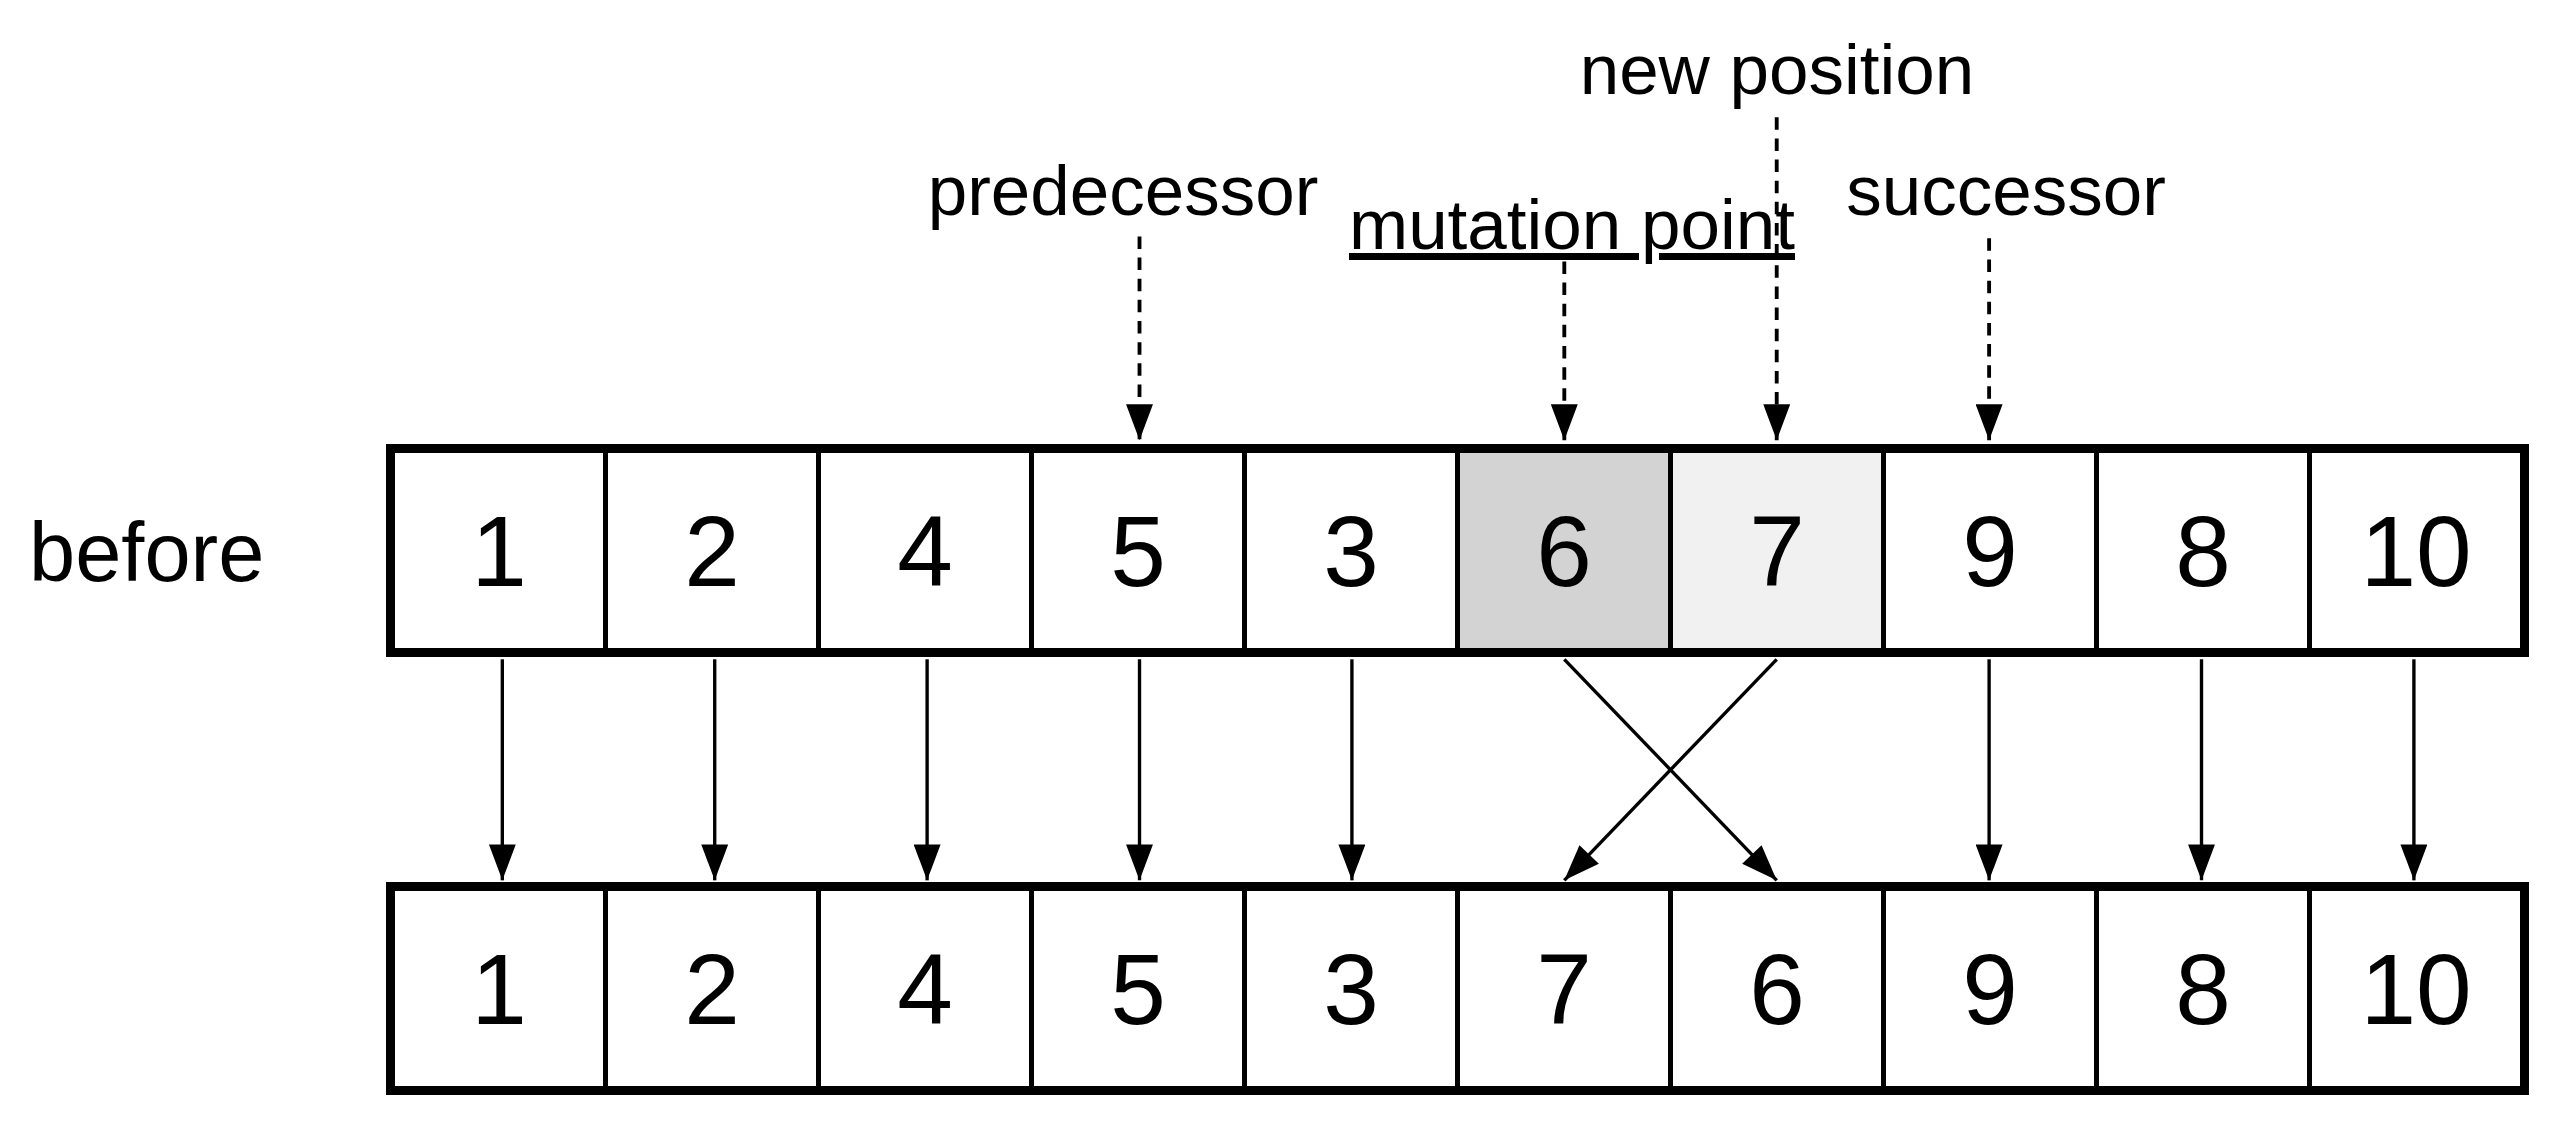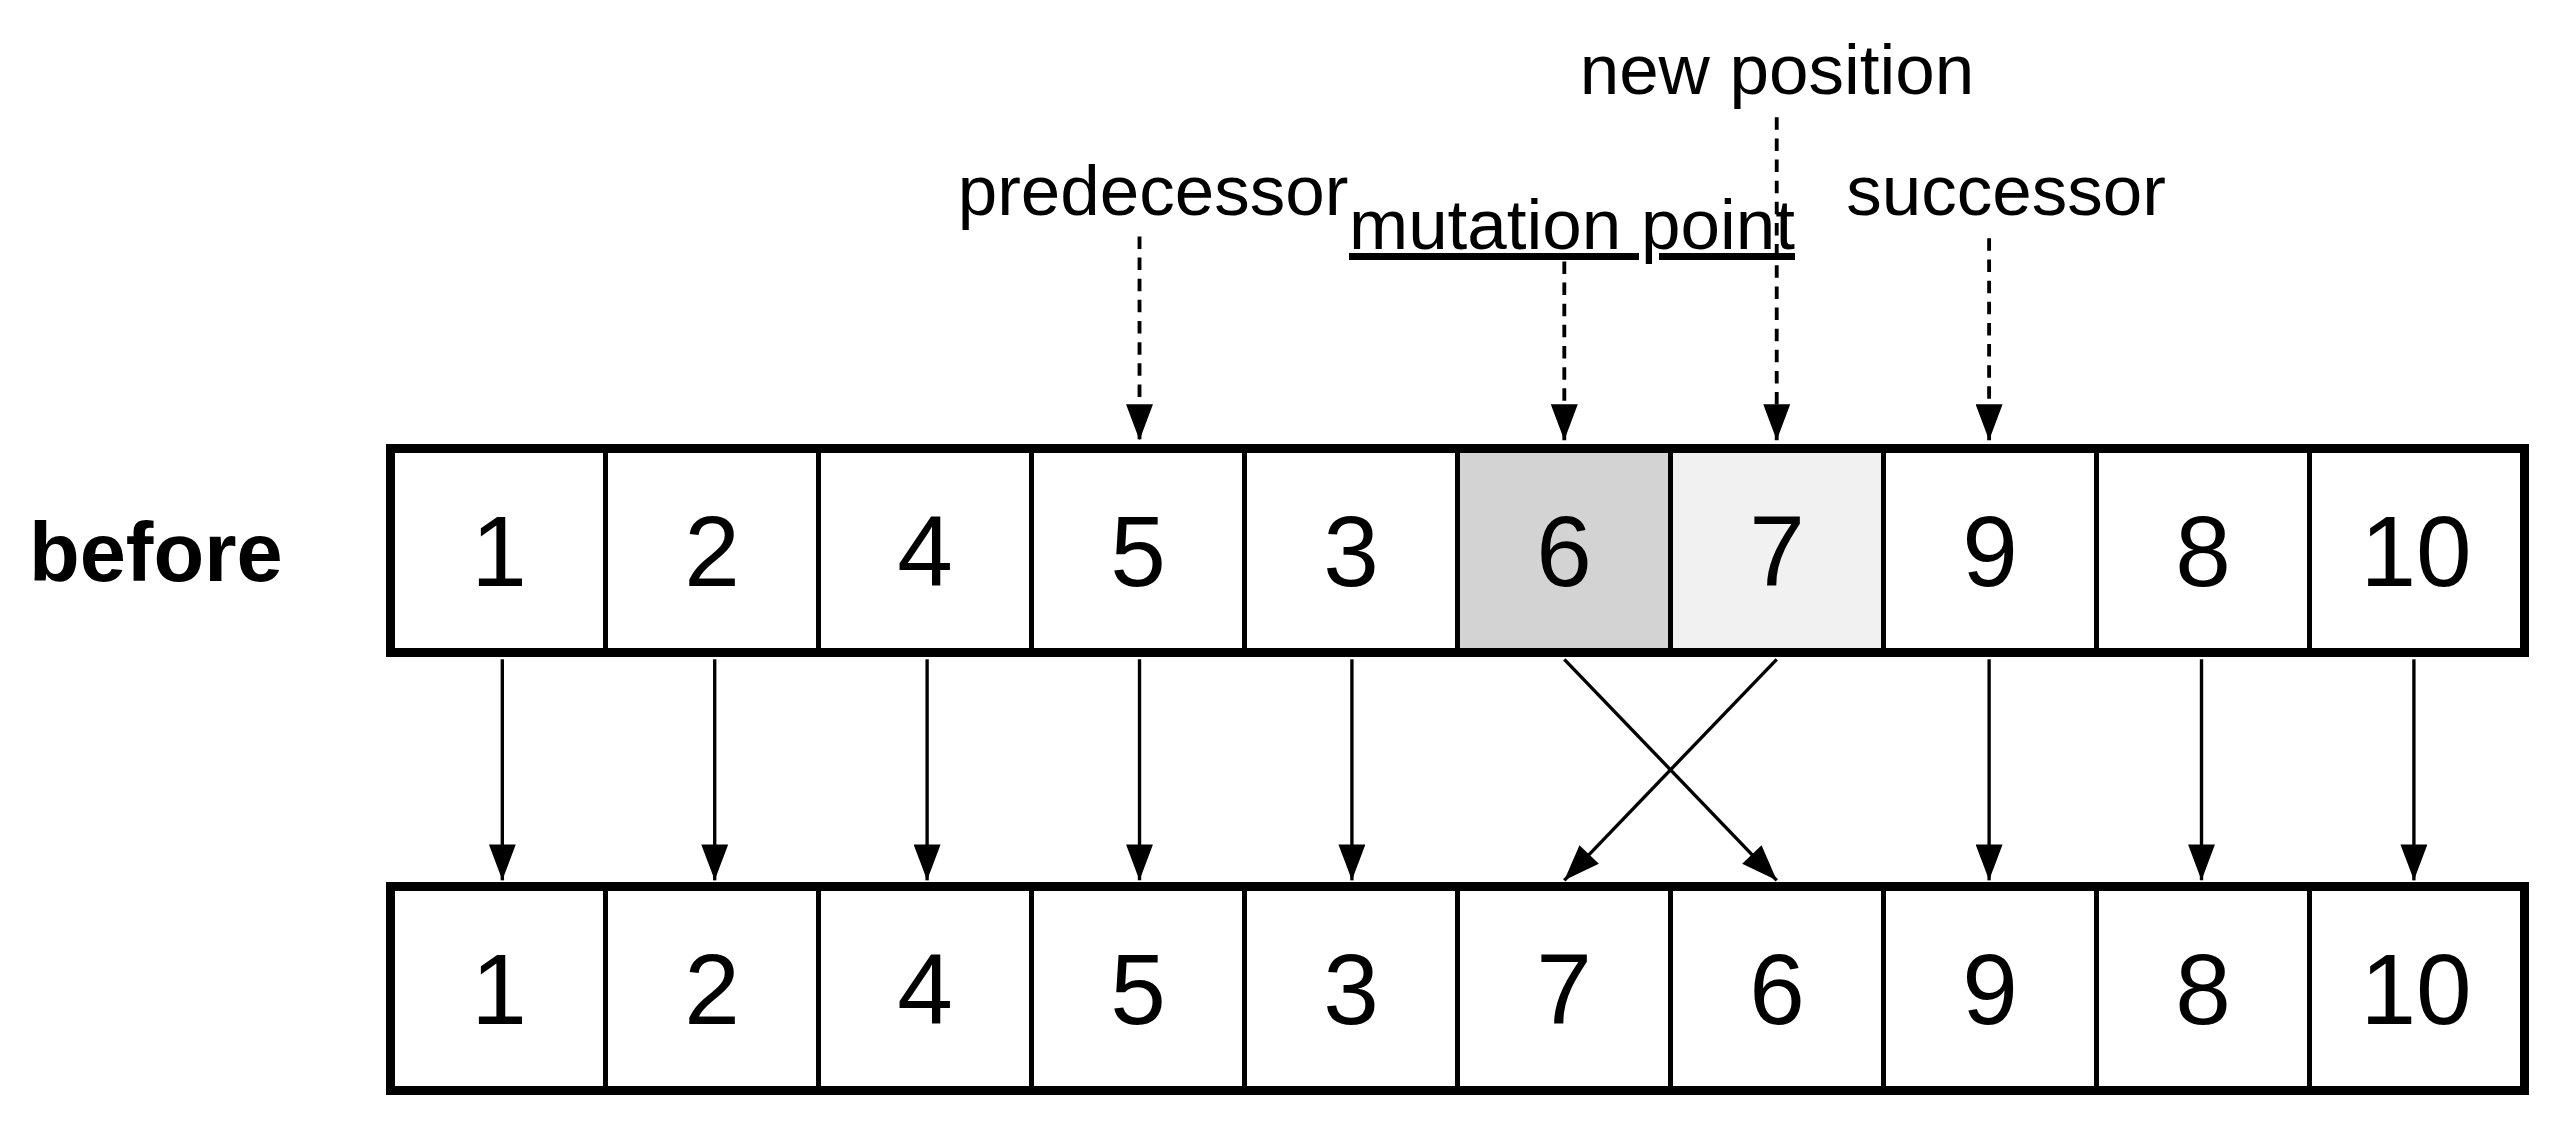--- a/index.html
+++ b/index.html
@@ -45,21 +45,20 @@
     background: #ffffff;
     border-left: 5.8px solid #000000;
   }
   .cell:first-child { border-left: none; }
   .row-label {
     position: absolute;
     left: 29px;
     font-size: 83px;
     line-height: 1;
     white-space: nowrap;
-    font-weight: bold;
   }
   .row-label.before { top: 511px; }
   .row-label.after  { top: 950px; }
   .annotation-label {
     position: absolute;
     transform: translateX(-50%);
     font-size: 71px;
     line-height: 1.05;
     white-space: nowrap;
   }
@@ -156,20 +155,20 @@
       </div>
       <div class="cell">
         <span>8</span>
       </div>
       <div class="cell">
         <span>10</span>
       </div>
     </div>
 
   <div id="annotation-labels">
-      <div class="annotation-label" style="left: 1153px; top: 154px;">predecessor</div>
+      <div class="annotation-label" style="left: 1123px; top: 154px;">predecessor</div>
       <div class="annotation-label" style="left: 1572px; top: 188px; text-decoration: underline;">mutation point</div>
       <div class="annotation-label" style="left: 1777px; top: 33px;">new position</div>
       <div class="annotation-label" style="left: 2006px; top: 154px; text-align: center;">successor</div>
     </div>
 
 </div>
 
 
 </body></html>

